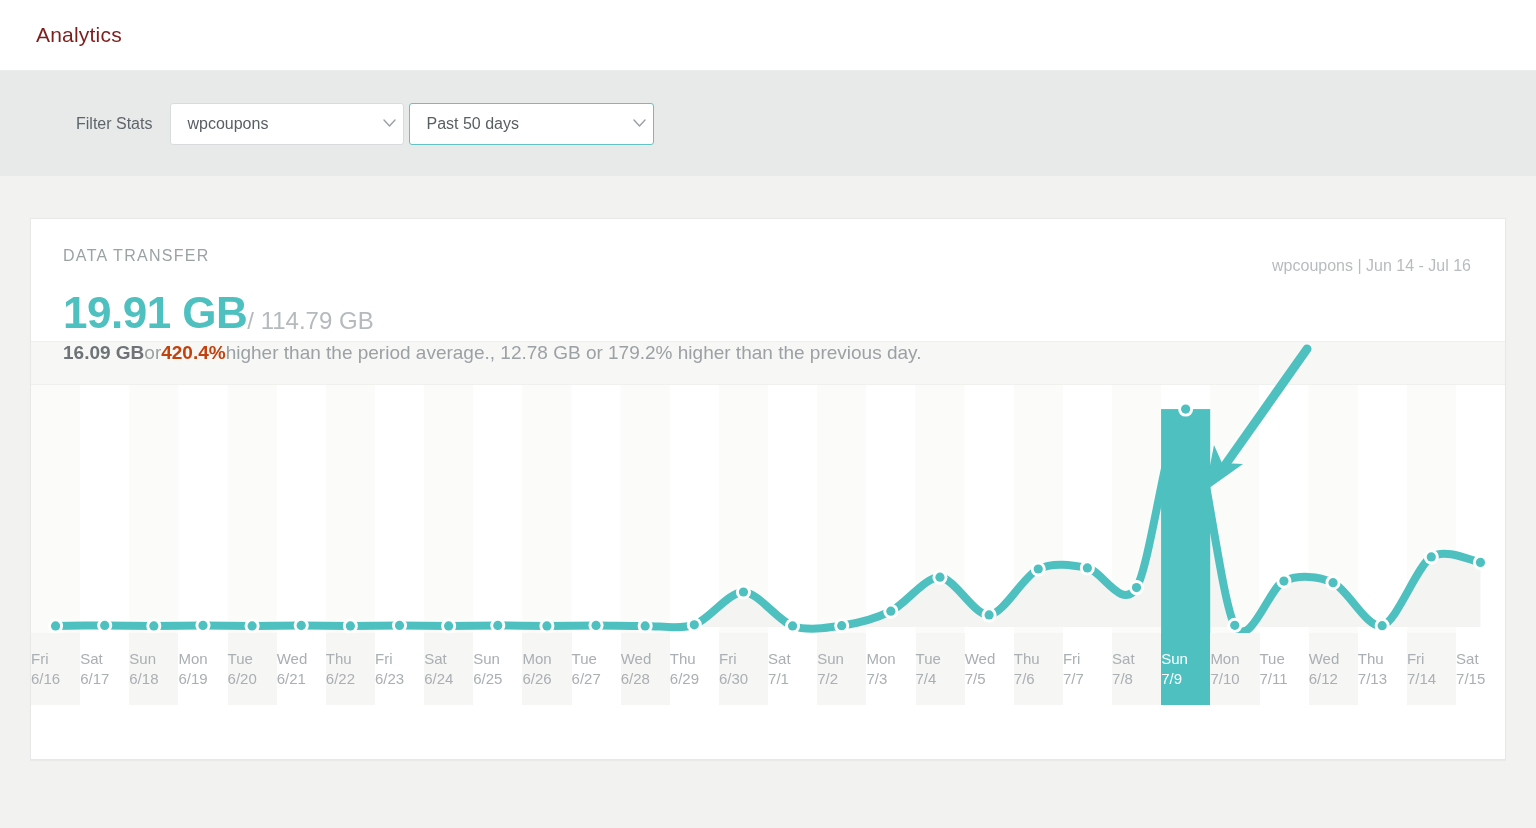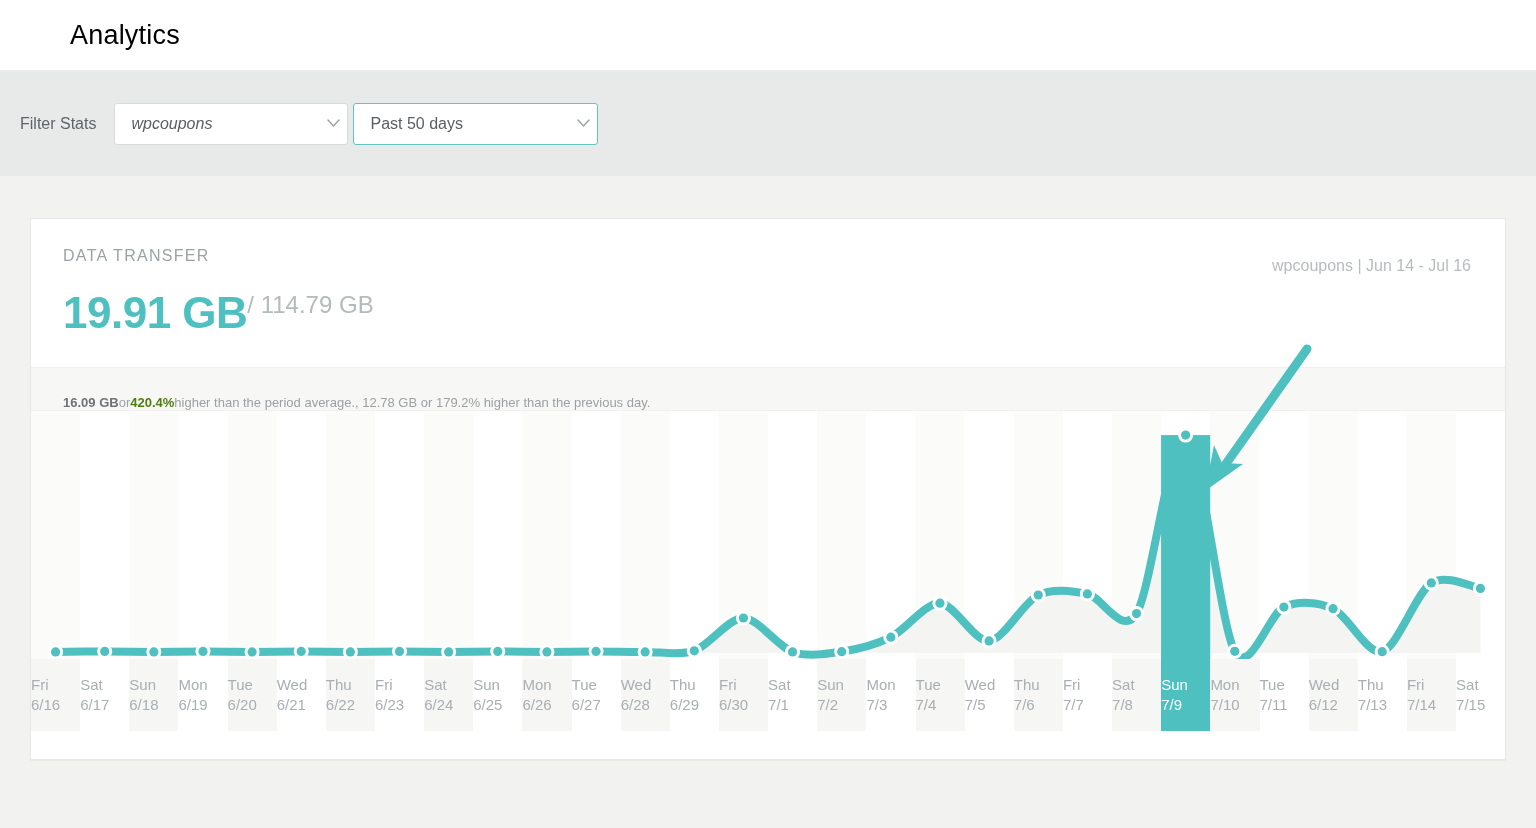--- a/index.html
+++ b/index.html
@@ -10,39 +10,39 @@
     overflow:hidden;
     -webkit-font-smoothing:antialiased;
   }
   
   .topbar{
     height:70px;background:#ffffff;
     display:flex;align-items:center;
     border-bottom:1px solid #eceded;
   }
   .page-title{
-    margin-left:70px;
-    font-size:27px;color:#000000;font-weight:400;letter-spacing:.2px;
+    margin-left:36px;
+    font-size:21px;color:#7f1d1d;font-weight:400;letter-spacing:.2px;
   }
   
   .filterbar{
     height:105px;background:#e8eaea;
     display:flex;align-items:center;
-    padding-left:20px;box-sizing:border-box;
+    padding-left:76px;box-sizing:border-box;
   }
   .filter-label{
     font-size:16px;color:#5e656a;margin-right:18px;
   }
   .select{
     position:relative;height:42px;background:#ffffff;
     border:1px solid #d8dcdc;border-radius:3px;
     display:flex;align-items:center;
     box-sizing:border-box;
   }
-  .select.site{width:234px;margin-right:5px;font-style:italic;}
+  .select.site{width:234px;margin-right:5px;}
   .select.range{width:245px;border:1px solid #63c3c2;}
   .select .sel-value{
     font-size:16px;color:#585f63;padding-left:16px;flex:1;
     white-space:nowrap;overflow:hidden;
   }
   .chev{
     width:28px;display:flex;align-items:center;justify-content:center;
     color:#9aa1a4;font-size:12px;
   }
   .chev svg{display:block;}
@@ -58,35 +58,35 @@
     position:relative;padding:28px 32px 0 32px;
   }
   .card-kicker{
     font-size:16px;color:#9ba2a5;letter-spacing:1.3px;font-weight:400;
   }
   .card-meta{
     position:absolute;right:34px;top:38px;
     font-size:16px;color:#b7bcbe;
   }
   .big-row{
-    padding:26px 32px 0 32px;display:flex;align-items:flex-start;
+    padding:26px 32px 0 32px;display:flex;align-items:flex-end;
   }
   .big-num{
     font-size:44px;color:#4ec0c0;font-weight:700;letter-spacing:-.5px;
     line-height:1;
   }
   .big-sub{
     font-size:24px;color:#b5babc;font-weight:400;
   }
   .statline{
-    margin-top:32px;background:#f7f7f6;border-top:1px solid #f0f0ef;
+    margin-top:6px;background:#f7f7f6;border-top:1px solid #f0f0ef;
     border-bottom:1px solid #f0f0ef;
-    height:44px;display:flex;align-items:flex-end;
+    height:44px;display:flex;align-items:flex-start;
     padding-left:32px;box-sizing:border-box;
-    font-size:13px;color:#9ba1a4;
+    font-size:19px;color:#9ba1a4;
   }
   
   .chart-area{
     position:relative;height:248px;width:100%;
   }
   .chart-svg{display:block;width:100%;height:248px;}
   
   .axis{
     display:flex;height:72px;width:100%;
     border-top:0;
@@ -144,21 +144,21 @@
     </div>
 
     <div class="big-row">
       <div class="big-num">19.91 GB</div>
       <div class="big-sub">/ 114.79 GB</div>
     </div>
 
     <div class="statline">
       <span style="color:#6d7376;font-weight:700;">16.09 GB</span>
         <span> or </span>
-        <span style="color:#4d7c0f;font-weight:700;">420.4%</span>
+        <span style="color:#c2410c;font-weight:700;">420.4%</span>
         <span> higher than the period average., 12.78 GB or 179.2% higher than the previous day.</span>
     </div>
 
     <div class="chart-area">
       <svg class="chart-svg" id="chartSvg" viewBox="0 0 1470 248" preserveAspectRatio="none">
           <rect x="0.00" y="0" width="49.00" height="248" fill="#fbfbfa"></rect>
           <rect x="98.00" y="0" width="49.00" height="248" fill="#fbfbfa"></rect>
           <rect x="196.00" y="0" width="49.00" height="248" fill="#fbfbfa"></rect>
           <rect x="294.00" y="0" width="49.00" height="248" fill="#fbfbfa"></rect>
           <rect x="392.00" y="0" width="49.00" height="248" fill="#fbfbfa"></rect>

